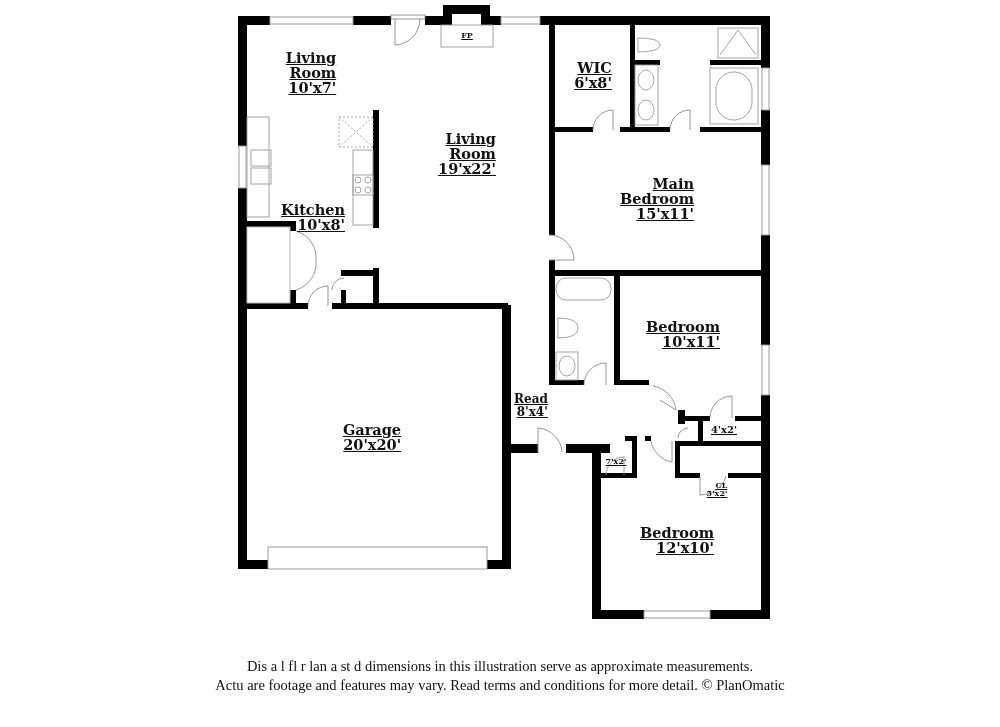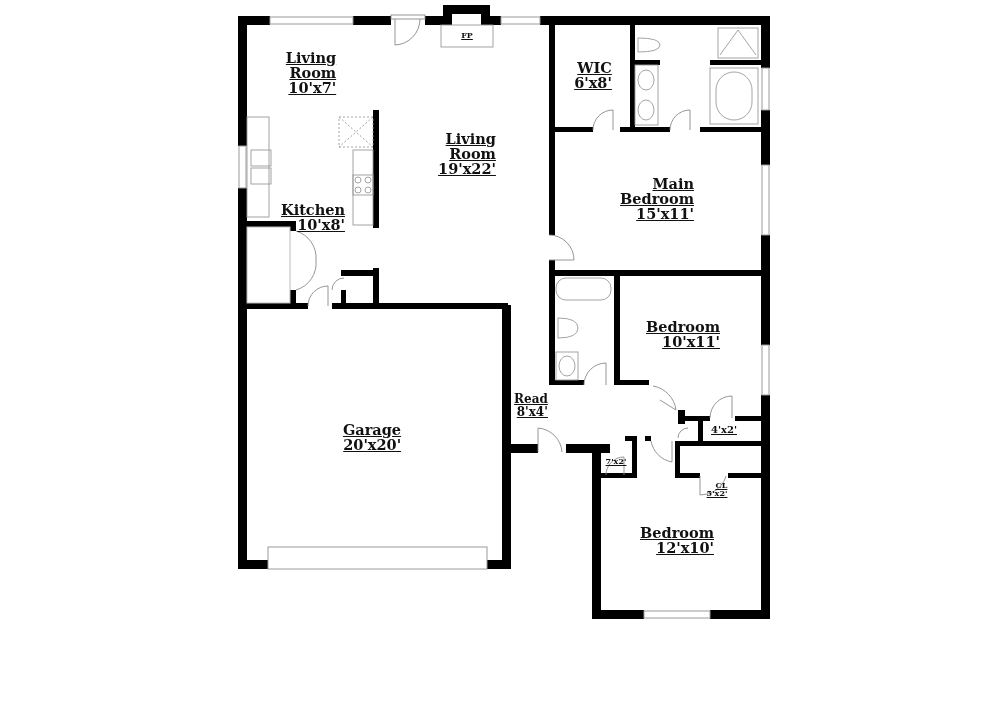--- a/index.html
+++ b/index.html
@@ -222,13 +222,15 @@
 <div class="lbl tiny" style="left:717px; top:448px;margin-top:33px;">
   <span>CL</span>
   <span>5'x2'</span>
 </div>
 
 <div class="lbl tiny" style="left:467px; top:31px;">
   <span>FP</span>
 </div>
 
 <div id="footer">
+  <div>Dis a    l  fl  r  lan a   st   d dimensions in this illustration serve as approximate measurements.</div>
+  <div>Actu    are footage and features may vary. Read terms and conditions for more detail. © PlanOmatic</div>
 </div>
 
 </body></html>

